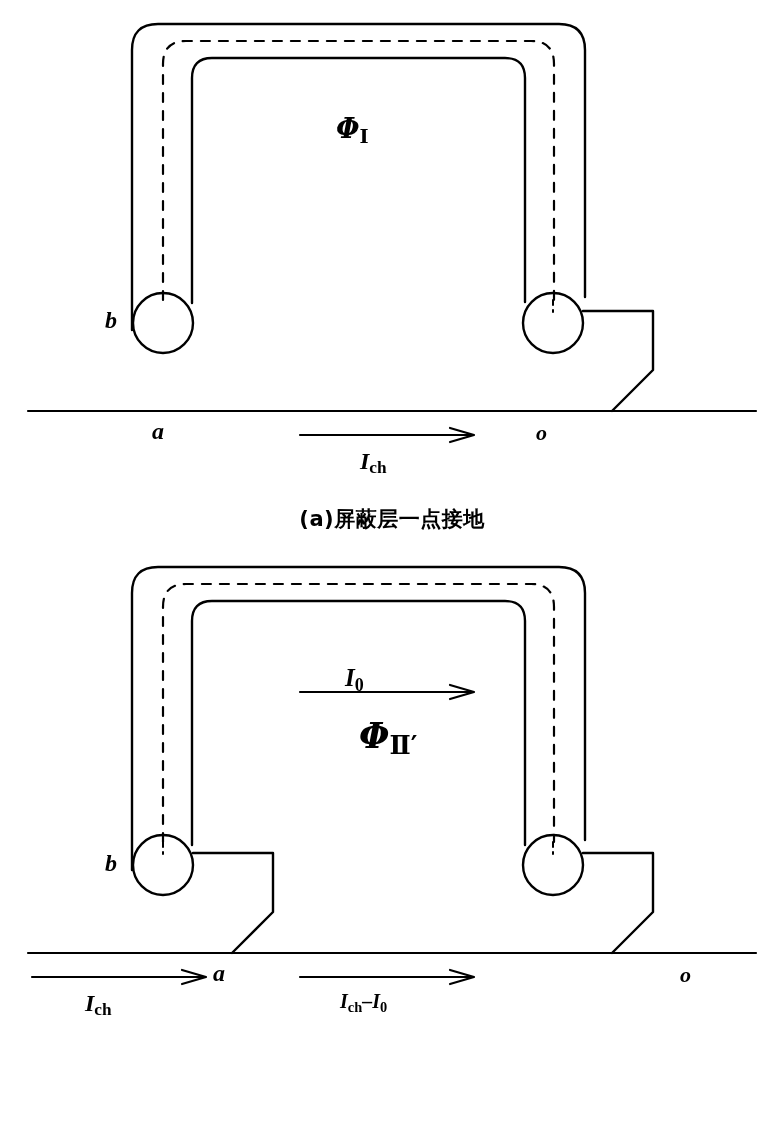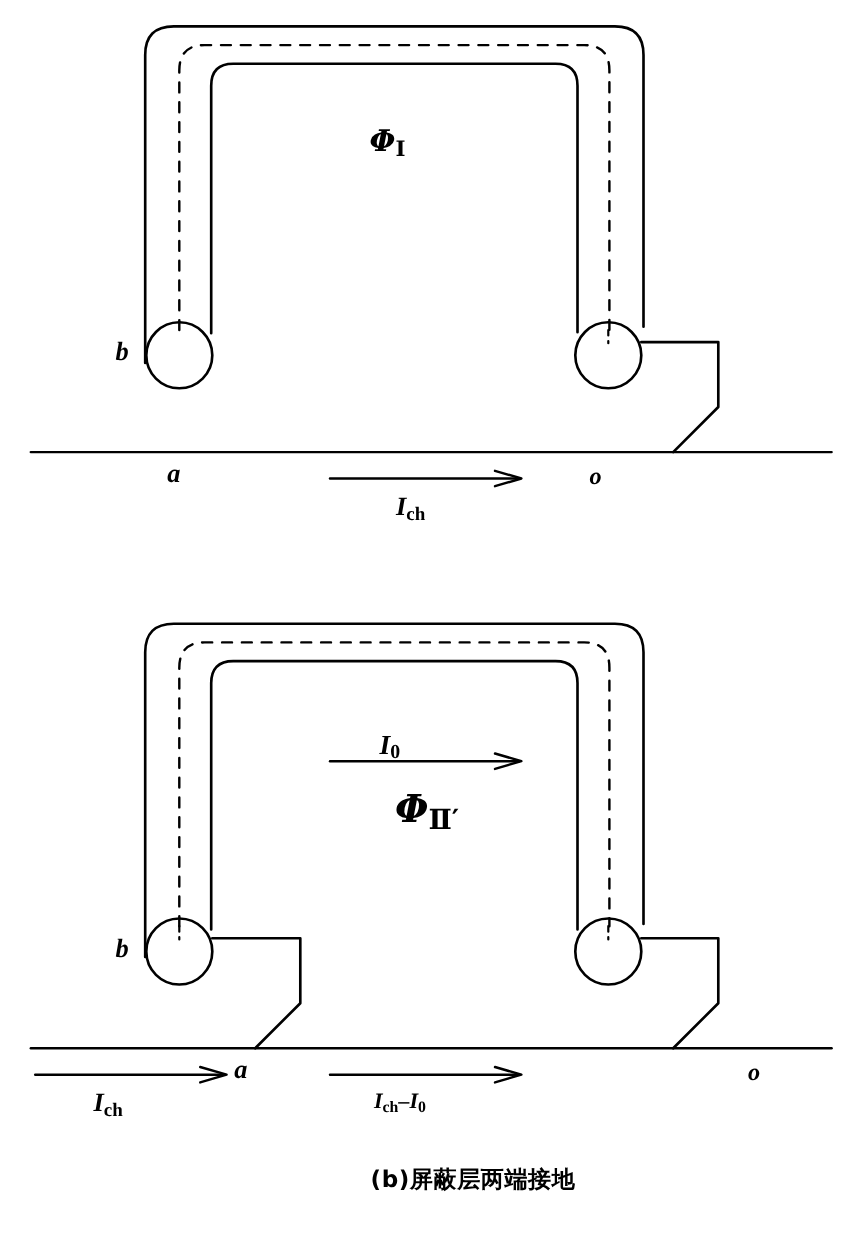--- a/index.html
+++ b/index.html
@@ -12,21 +12,20 @@
     height: 1138px;
     font-family: "Liberation Serif", serif;
     color: #000000;
     position: relative;
     overflow: hidden;
   }
   .figure-page {
     position: relative;
     width: 725px;
     height: 1138px;
-    padding-left: 38px;
   }
   .panel {
     position: absolute;
     left: 0;
     width: 784px;
   }
   #panel-a { top: 0; height: 560px; }
   #panel-b { top: 545px; height: 593px; }
 
   .panel-svg {
@@ -110,20 +109,21 @@
     <div class="lbl lbl-italic-bold" style="left:105px; top:307px; font-size:24px;">b</div>
 
     <div class="lbl lbl-italic-bold" style="left:152px; top:418px; font-size:24px;">a</div>
 
     <div class="lbl lbl-italic-bold" style="left:536px; top:420px; font-size:22px;">o</div>
 
     <div class="lbl" style="left:360px; top:448px; font-size:24px;">
       <span class="lbl-italic-bold">I</span><span class="sub">ch</span>
     </div>
 
+    <div class="caption" id="caption-a">(a)屏蔽层一点接地</div>
   </div>
 
   <div class="panel" id="panel-b">
     <svg class="panel-svg" width="784" height="593" viewBox="0 0 593 593" preserveAspectRatio="none" style="width:784px;height:593px;">
     </svg>
     <svg class="panel-svg" width="784" height="593" viewBox="0 0 784 593">
       <g fill="none" stroke="#000000" stroke-width="2.4" stroke-linecap="round" stroke-linejoin="round">
 
         <path d="M132,325 L132,48 Q132,22 158,22 L559,22 Q585,22 585,48 L585,295"></path>
 
@@ -172,15 +172,14 @@
 
     <div class="lbl" style="left:85px; top:445px; font-size:24px;">
       <span class="lbl-italic-bold">I</span><span class="sub">ch</span>
     </div>
 
     <div class="lbl" style="left:340px; top:445px; font-size:20px;">
       <span class="lbl-italic-bold">I</span><span class="sub">ch</span><span class="lbl-italic-bold">–I</span><span class="sub-up">0</span>
     </div>
   </div>
 
-  <div class="caption" id="caption-b">(b)屏蔽层两端接地</div>
 
 </div>
 
 </body></html>

